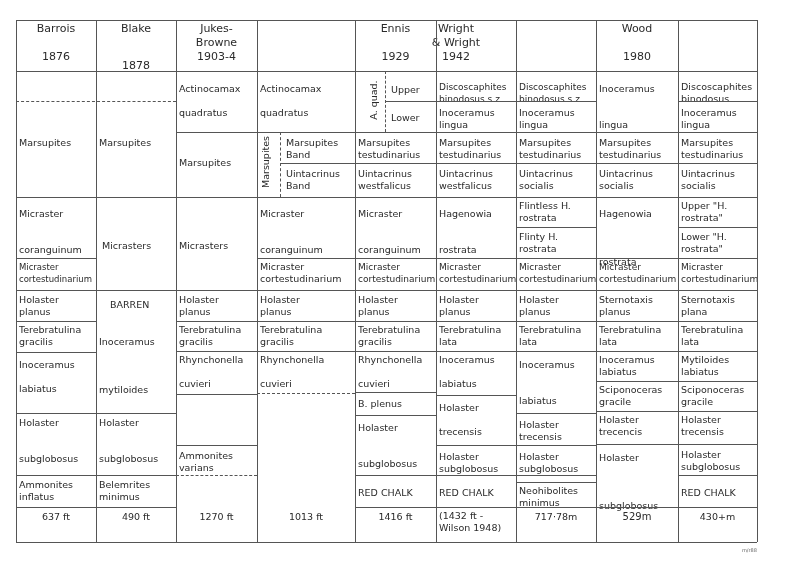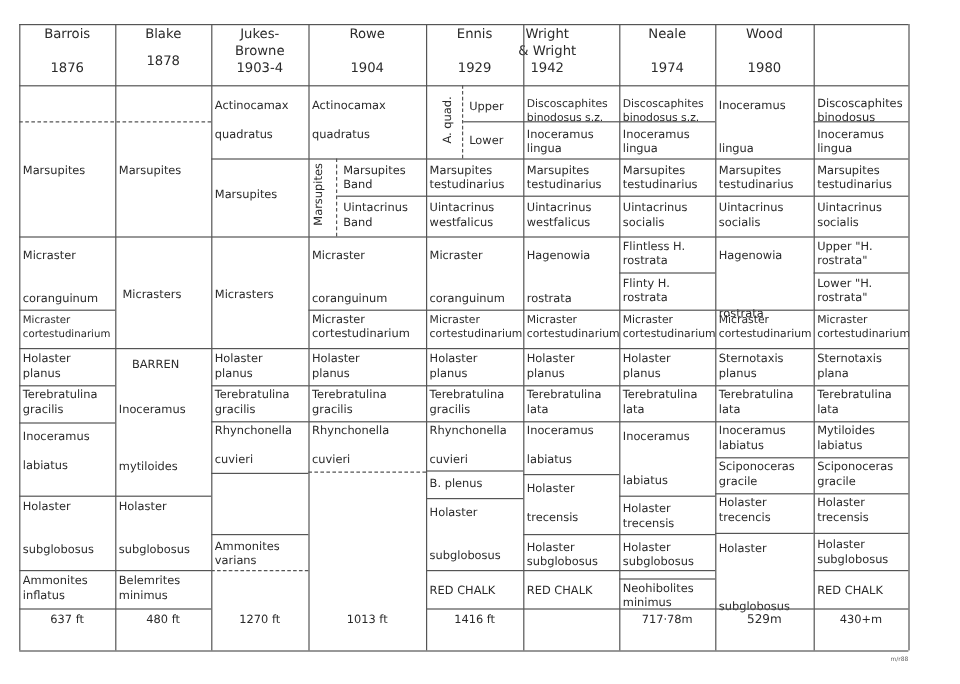--- a/index.html
+++ b/index.html
@@ -14,28 +14,26 @@
   .dv{width:0;border-left:1px dashed #555;background:none;}
   .rot{position:absolute;transform:rotate(-90deg);transform-origin:center;font-size:9.5px;white-space:nowrap;text-align:center;}
   .sig{position:absolute;font-size:5px;color:#666;}
 </style>
 </head>
 <body>
 
 <div id="tbl">
 
   <div class="c h" style="left:16px;top:20px;width:80px;height:40px;"><span>Barrois</span><div style="margin-top:14px">1876</div></div>
-  <div class="c h" style="left:96px;top:20px;width:80px;height:50px;"><span>Blake</span><div style="margin-top:8px">1878</div></div>
+  <div class="c h" style="left:96px;top:20px;width:80px;height:50px;"><span>Blake</span><div style="margin-top:23px">1878</div></div>
   <div class="c h" style="left:176px;top:20px;width:81px;height:50px;"><span>Jukes-
 Browne</span><div>1903-4</div></div>
-  <div class="c h" style="left:257px;top:20px;width:98px;height:50px;"><span>Rowe</span><div style="margin-top:14px">1904</div></div>
   <div class="c h" style="left:355px;top:20px;width:81px;height:50px;"><span>Ennis</span><div style="margin-top:14px">1929</div></div>
   <div class="c h" style="left:416px;top:20px;width:80px;height:32px;"><span>Wright
 &amp; Wright</span><div>1942</div></div>
-  <div class="c h" style="left:516px;top:20px;width:80px;height:50px;"><span>Neale</span><div style="margin-top:14px">1974</div></div>
   <div class="c h" style="left:596px;top:20px;width:82px;height:50px;"><span>Wood</span><div style="margin-top:14px">1980</div></div>
 
   <div class="c" style="left:16px;top:135px;width:80px;">Marsupites</div>
   <div class="c" style="left:16px;top:206px;width:80px;">Micraster
 
 
 coranguinum</div>
   <div class="c" style="left:16px;top:259px;width:80px;font-size:8.5px;">Micraster
 cortestudinarium</div>
   <div class="c" style="left:16px;top:292px;width:80px;">Holaster
@@ -60,21 +58,21 @@
 
 
 
 mytiloides</div>
   <div class="c" style="left:96px;top:415px;width:80px;">Holaster
 
 
 subglobosus</div>
   <div class="c" style="left:96px;top:477px;width:80px;">Belemrites
 minimus</div>
-  <div class="c h" style="left:96px;top:508px;width:80px;font-size:9.5px;">480 ft</div>
+  <div class="c h" style="left:96px;top:508px;width:80px;font-size:9.5px;">490 ft</div>
 
   <div class="c" style="left:176px;top:81px;width:81px;">Actinocamax
 
 quadratus</div>
   <div class="c" style="left:176px;top:155px;width:81px;">Marsupites</div>
   <div class="c" style="left:176px;top:238px;width:81px;">Micrasters</div>
   <div class="c" style="left:176px;top:292px;width:81px;">Holaster
 planus</div>
   <div class="c" style="left:176px;top:322px;width:81px;">Terebratulina
 gracilis</div>
@@ -156,20 +154,22 @@
 lata</div>
   <div class="c" style="left:436px;top:352px;width:80px;">Inoceramus
 
 labiatus</div>
   <div class="c" style="left:436px;top:400px;width:80px;">Holaster
 
 trecensis</div>
   <div class="c" style="left:436px;top:449px;width:80px;">Holaster
 subglobosus</div>
   <div class="c" style="left:436px;top:485px;width:80px;">RED CHALK</div>
+  <div class="c" style="left:436px;top:508px;width:80px;font-size:9.5px;">(1432 ft -
+ Wilson 1948)</div>
 
   <div class="c" style="left:516px;top:79px;width:80px;font-size:9px;">Discoscaphites
 binodosus  s.z.</div>
   <div class="c" style="left:516px;top:105px;width:80px;">Inoceramus
 lingua</div>
   <div class="c" style="left:516px;top:135px;width:80px;">Marsupites
 testudinarius</div>
   <div class="c" style="left:516px;top:166px;width:80px;">Uintacrinus
 socialis</div>
   <div class="c" style="left:516px;top:198px;width:80px;">Flintless  H.

